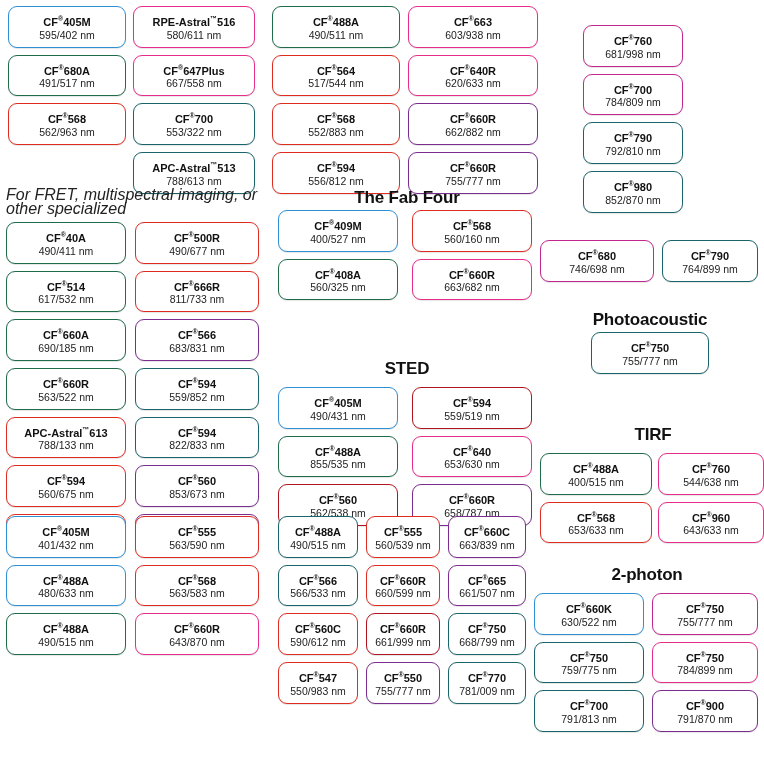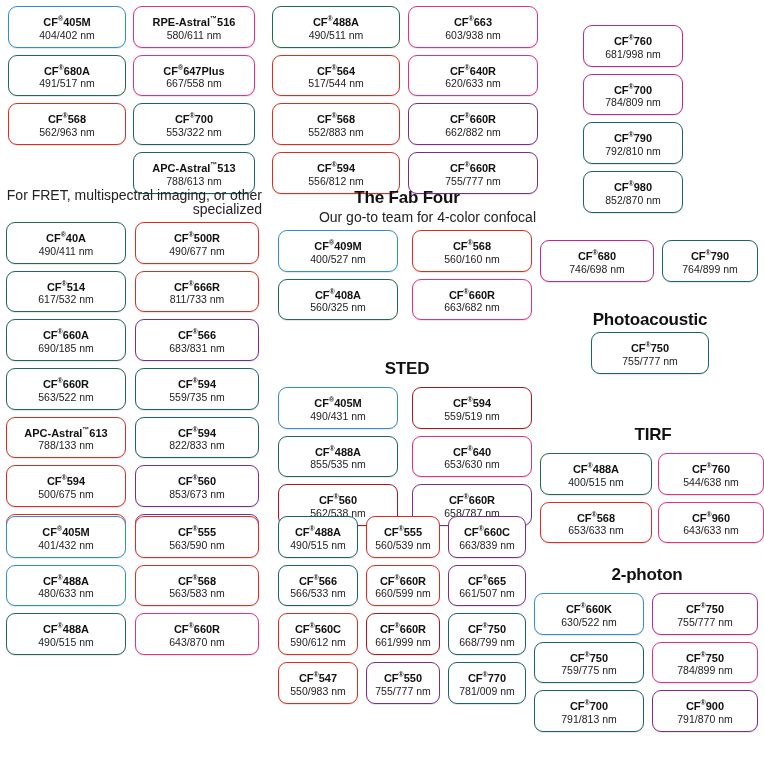--- a/index.html
+++ b/index.html
@@ -19,25 +19,26 @@
   .sect-title{
     text-align:center;
     font-weight:bold;
     font-size:17px;
     line-height:20px;
     color:#111111;
     letter-spacing:-0.2px;
     margin:0 0 2px 0;
   }
   .sect-sub{
-    text-align:right;
-    font-size:14px;
+    text-align:left;
+    font-size:16px;
     line-height:14px;
     color:#222222;
     margin:0 0 6px 0;
+    font-style:italic;
   }
 
   .grid{display:flex;flex-wrap:wrap;}
   .gcol{display:flex;flex-direction:column;}
 
   .chip{
     box-sizing:border-box;
     border:1.4px solid #999;
     border-radius:9px;
     background:#ffffff;
@@ -67,21 +68,21 @@
 </head>
 <body>
 
 <div class="page">
 
   <div class="col" style="left:8px;top:6px;width:250px;">
     <div class="grid">
       <div class="gcol" style="width:118px;margin-right:7px;">
           <div class="chip" style="border-color: rgb(46, 143, 212);">
             <span class="nm">CF<sup>®</sup>405M</span>
-            <span class="wl">404/402 nm</span>
+            <span class="wl">595/402 nm</span>
           </div>
           <div class="chip" style="border-color: rgb(31, 107, 74);">
             <span class="nm">CF<sup>®</sup>680A</span>
             <span class="wl">491/517 nm</span>
           </div>
           <div class="chip" style="border-color: rgb(224, 43, 32);">
             <span class="nm">CF<sup>®</sup>568</span>
             <span class="wl">562/963 nm</span>
           </div>
         </div>
@@ -189,21 +190,21 @@
           <div class="chip" style="border-color: rgb(31, 107, 74);">
             <span class="nm">CF<sup>®</sup>660R</span>
             <span class="wl">563/522 nm</span>
           </div>
           <div class="chip" style="border-color: rgb(224, 43, 32);">
             <span class="nm">APC-Astral<sup>™</sup>613</span>
             <span class="wl">788/133 nm</span>
           </div>
           <div class="chip" style="border-color: rgb(224, 43, 32);">
             <span class="nm">CF<sup>®</sup>594</span>
-            <span class="wl">500/675 nm</span>
+            <span class="wl">560/675 nm</span>
           </div>
           <div class="chip" style="border-color: rgb(224, 43, 32);">
             <span class="nm">CF<sup>®</sup>560C</span>
             <span class="wl">662/635 nm</span>
           </div>
         </div>
       <div class="gcol" style="width:124px;">
           <div class="chip" style="border-color: rgb(224, 43, 32);">
             <span class="nm">CF<sup>®</sup>500R</span>
             <span class="wl">490/677 nm</span>
@@ -211,41 +212,40 @@
           <div class="chip" style="border-color: rgb(224, 43, 32);">
             <span class="nm">CF<sup>®</sup>666R</span>
             <span class="wl">811/733 nm</span>
           </div>
           <div class="chip" style="border-color: rgb(123, 45, 142);">
             <span class="nm">CF<sup>®</sup>566</span>
             <span class="wl">683/831 nm</span>
           </div>
           <div class="chip" style="border-color: rgb(25, 100, 106);">
             <span class="nm">CF<sup>®</sup>594</span>
-            <span class="wl">559/735 nm</span>
+            <span class="wl">559/852 nm</span>
           </div>
           <div class="chip" style="border-color: rgb(25, 100, 106);">
             <span class="nm">CF<sup>®</sup>594</span>
             <span class="wl">822/833 nm</span>
           </div>
           <div class="chip" style="border-color: rgb(123, 45, 142);">
             <span class="nm">CF<sup>®</sup>560</span>
             <span class="wl">853/673 nm</span>
           </div>
           <div class="chip" style="border-color: rgb(123, 45, 142);">
             <span class="nm">CF<sup>®</sup>560</span>
             <span class="wl">797/879 nm</span>
           </div>
         </div>
     </div>
   </div>
 
   <div class="col" style="left:278px;top:188px;width:258px;">
     <div class="sect-title">The Fab Four</div>
-    <div class="sect-sub">Our go-to team for 4-color confocal</div>
     <div class="grid">
       <div class="gcol" style="width:120px;margin-right:14px;">
           <div class="chip" style="border-color: rgb(46, 143, 212);">
             <span class="nm">CF<sup>®</sup>409M</span>
             <span class="wl">400/527 nm</span>
           </div>
           <div class="chip" style="border-color: rgb(31, 107, 74);">
             <span class="nm">CF<sup>®</sup>408A</span>
             <span class="wl">560/325 nm</span>
           </div>

